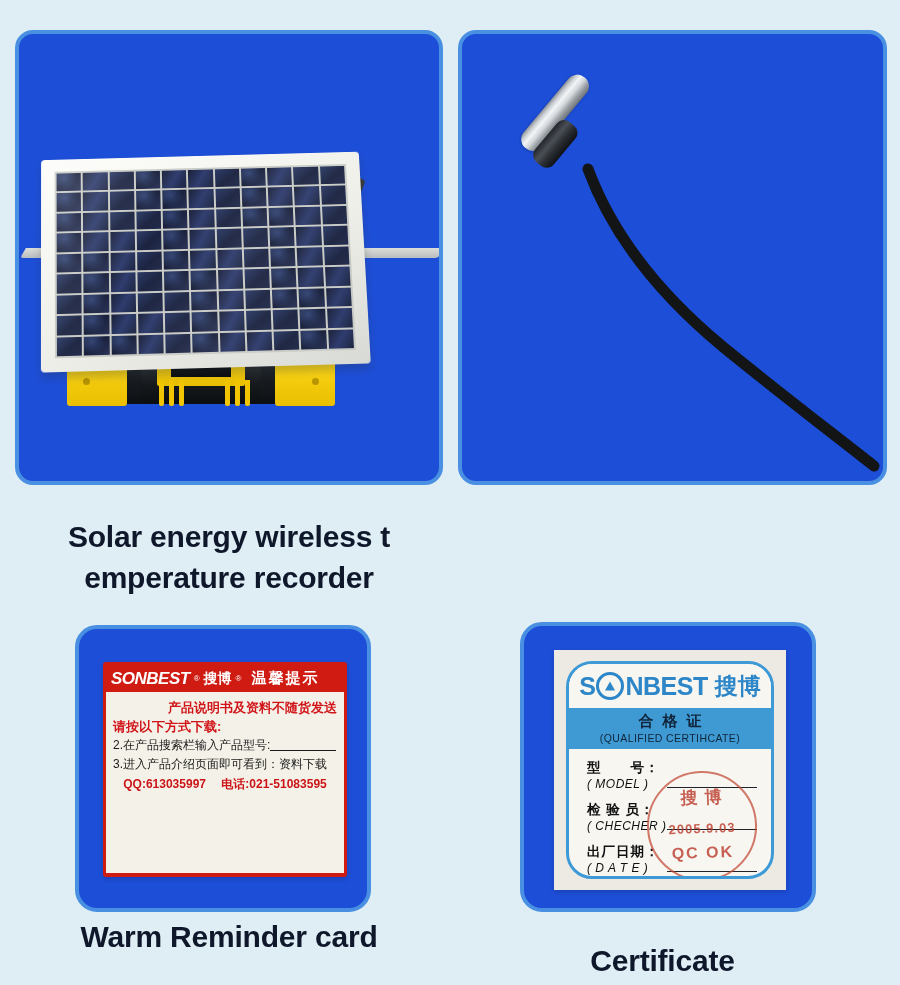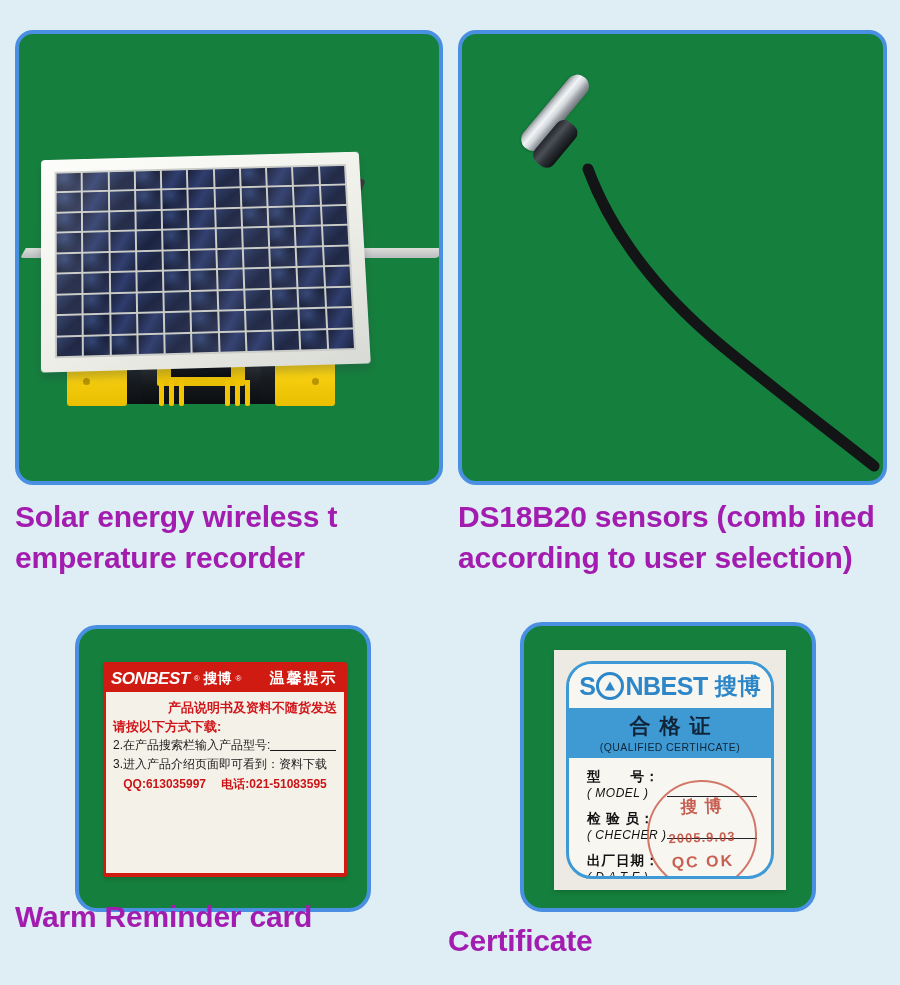--- a/index.html
+++ b/index.html
@@ -16,39 +16,41 @@
   }
   .page {
     position: relative;
     width: 900px;
     height: 985px;
   }
 
   
   .card {
     position: absolute;
-    background: #15803d;
+    background: #1d4ed8;
     border: 4px solid #4a90e2;
     border-radius: 18px;
     box-sizing: border-box;
     overflow: hidden;
   }
   .card-top-left  { left: 15px;  top: 30px;  width: 428px; height: 455px; }
   .card-top-right { left: 458px; top: 30px;  width: 429px; height: 455px; }
   .card-bot-left  { left: 75px;  top: 625px; width: 296px; height: 287px; border-radius: 22px; }
   .card-bot-right { left: 520px; top: 622px; width: 296px; height: 290px; border-radius: 22px; }
 
   
   .caption {
     position: absolute;
-    color: #a21caf;
+    color: #0f172a;
     font-size: 30px;
     font-weight: 700;
+    text-align: center;
     line-height: 41px;
     letter-spacing: -0.2px;
+    margin-top: 20px;
   }
   .cap-1 { left: 15px;  top: 496px; width: 428px; }
   .cap-2 { left: 458px; top: 496px; width: 429px; }
   .cap-3 { left: 15px;  top: 896px; width: 428px; }
   .cap-4 { left: 448px; top: 920px; width: 429px; }
 
   
   .solar-scene {
     position: absolute;
     left: 0; top: 0; right: 0; bottom: 0;
@@ -230,21 +232,21 @@
     white-space: nowrap;
   }
   .rem-brand {
     font-size: 17px;
     font-weight: 700;
     font-style: italic;
     letter-spacing: -0.5px;
   }
   .rem-sup { font-size: 8px; vertical-align: super; }
   .rem-cn { font-size: 14px; font-weight: 700; }
-  .rem-tip { font-size: 15px; font-weight: 700; margin-left: 24px; letter-spacing: 2px; }
+  .rem-tip { font-size: 15px; font-weight: 700; margin-left: 6px; letter-spacing: 2px; }
   .rem-body {
     background: #f4f1e8;
     height: 181px;
     box-sizing: border-box;
     padding: 6px 7px 4px 7px;
     color: #1a1a1a;
     font-size: 11.5px;
     line-height: 15.5px;
   }
   .rem-red {
@@ -329,21 +331,21 @@
     font-weight: 700;
     color: #2c86c8;
   }
   .cert-band {
     background: #3f9ad4;
     color: #0d2b45;
     text-align: center;
     padding: 4px 0 5px 0;
   }
   .cert-band-cn {
-    font-size: 21px;
+    font-size: 15px;
     font-weight: 700;
     letter-spacing: 9px;
     color: #10243a;
     text-indent: 9px;
   }
   .cert-band-en {
     font-size: 10.5px;
     letter-spacing: 0.4px;
     color: #0f2538;
     margin-top: 1px;
@@ -551,21 +553,20 @@
     <div class="probe-scene">
       <svg class="probe-cable" viewBox="0 0 421 447" preserveAspectRatio="none">
         <path d="M126 135 C 150 200, 195 258, 260 312 C 310 353, 365 395, 412 432"></path>
       </svg>
       <div class="probe-tip"></div>
       <div class="probe-shrink"></div>
     </div>
   </div>
 
   <div class="caption cap-1">Solar energy wireless t emperature recorder</div>
-  <div class="caption cap-2">DS18B20 sensors (comb ined according to user selection)</div>
 
   <div class="card card-bot-left">
     <div class="reminder">
 
       <div class="rem-header">
         <span class="rem-brand">SONBEST</span>
         <span class="rem-sup">®</span>
         <span class="rem-cn">搜博</span>
         <span class="rem-sup">®</span>
         <span class="rem-tip">温馨提示</span>

